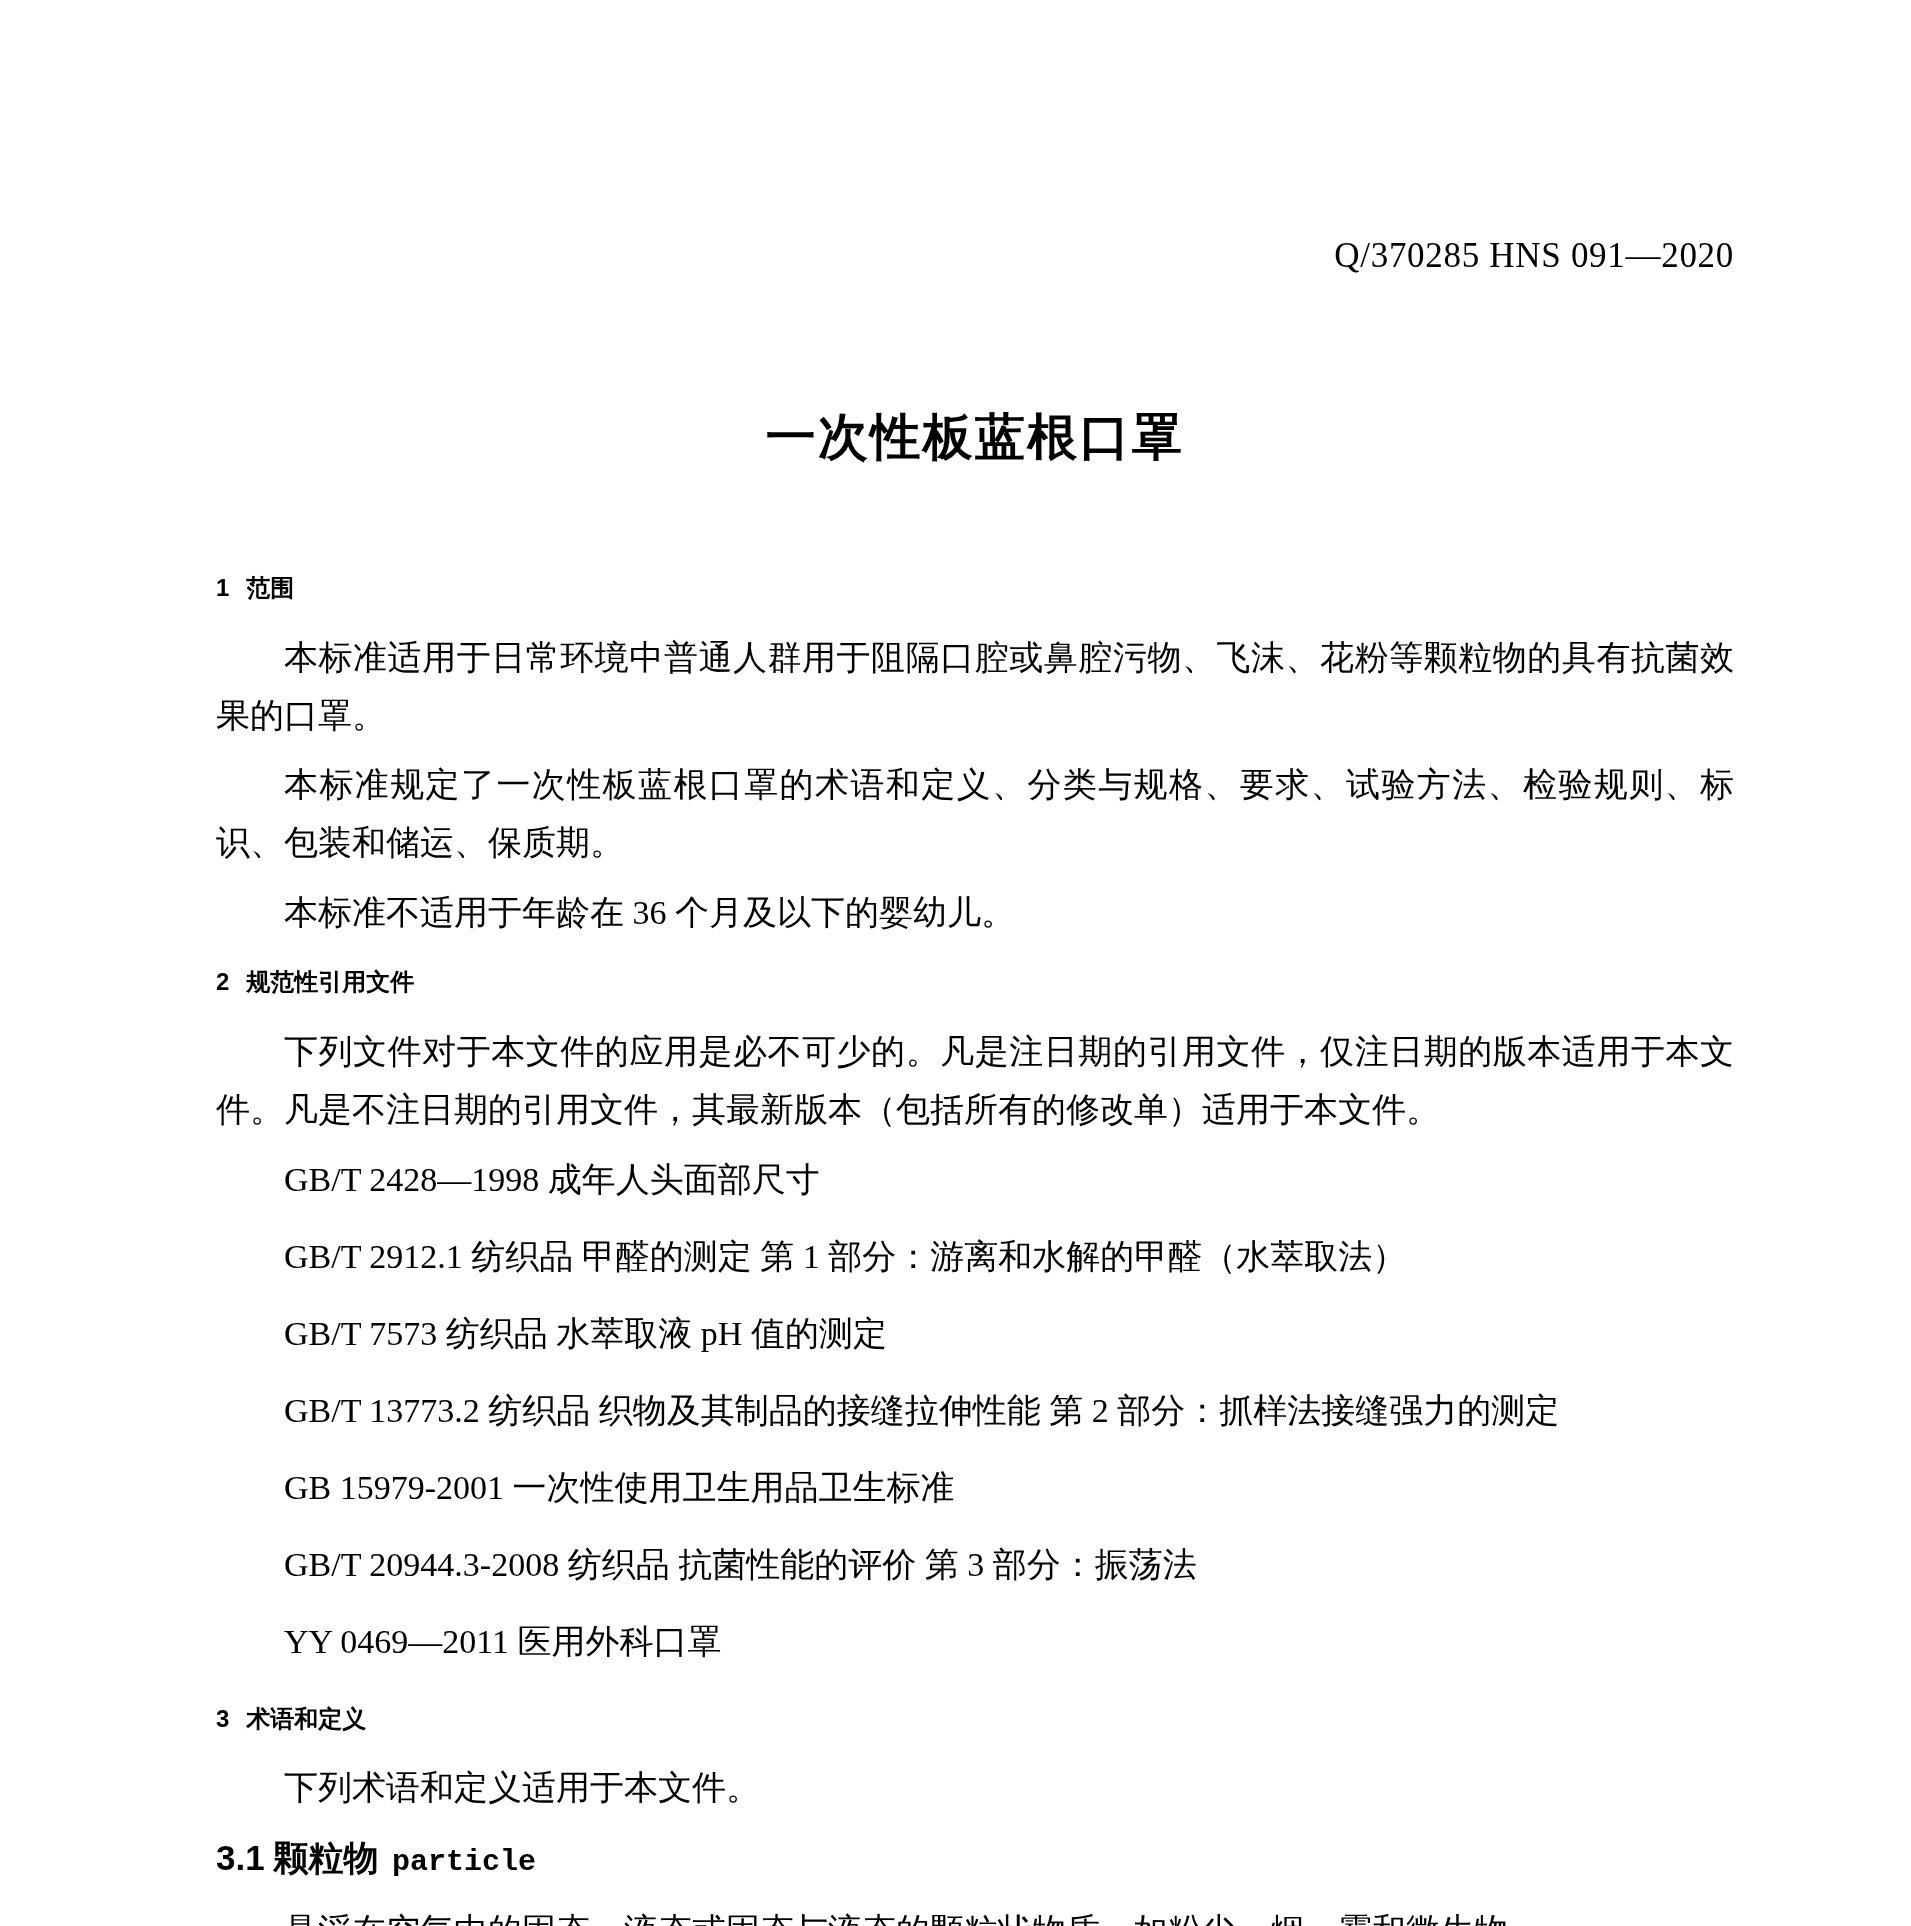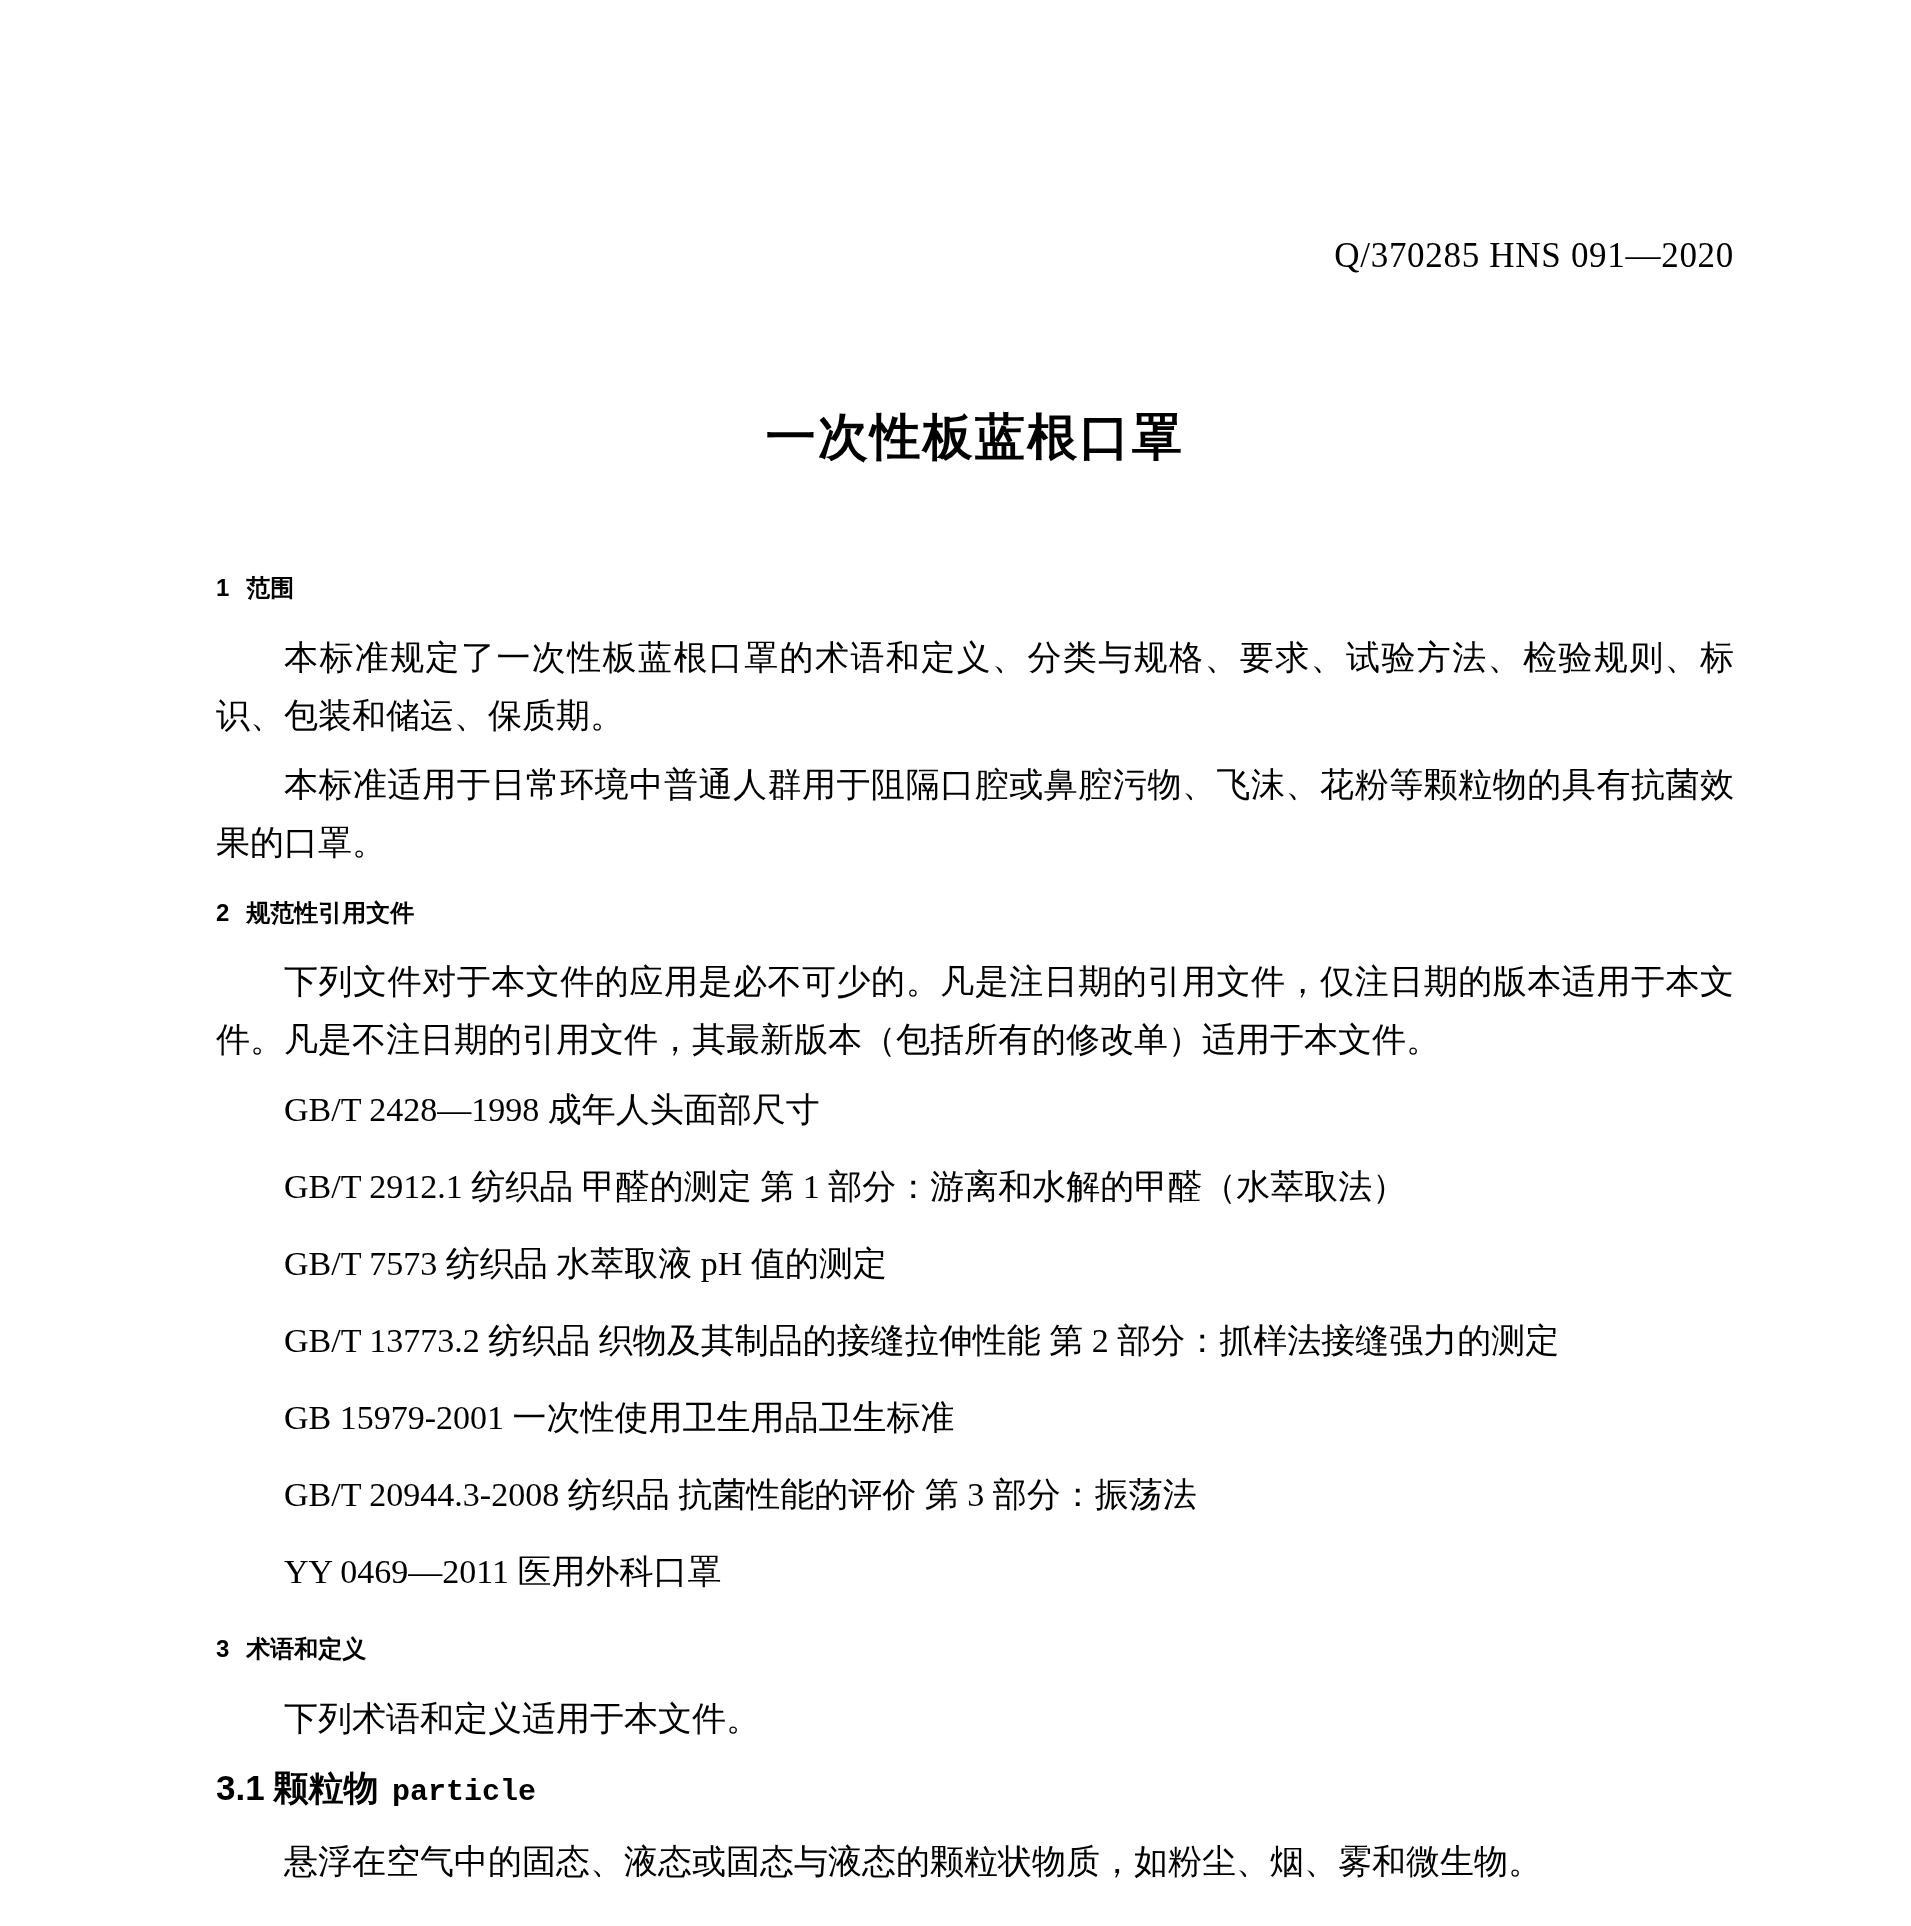--- a/index.html
+++ b/index.html
@@ -80,22 +80,23 @@
 
 <div class="page">
 
   <div class="doc-header">Q/370285 HNS 091—2020</div>
 
   <div class="doc-title">一次性板蓝根口罩</div>
 
   <div class="sec-heading">
     <span class="sec-num">1</span><span>范围</span>
   </div>
+  <p class="para">本标准适用于日常环境中普通人群用于阻隔口腔或鼻腔污物、飞沫、花粉等颗粒物的具有抗菌效果的口罩。</p>
   <p class="para">本标准规定了一次性板蓝根口罩的术语和定义、分类与规格、要求、试验方法、检验规则、标识、包装和储运、保质期。</p>
-  <p class="para">本标准适用于日常环境中普通人群用于阻隔口腔或鼻腔污物、飞沫、花粉等颗粒物的具有抗菌效果的口罩。</p>
+  <p class="para">本标准不适用于年龄在 36 个月及以下的婴幼儿。</p>
 
   <div class="sec-heading">
     <span class="sec-num">2</span><span>规范性引用文件</span>
   </div>
   <p class="para">下列文件对于本文件的应用是必不可少的。凡是注日期的引用文件，仅注日期的版本适用于本文件。凡是不注日期的引用文件，其最新版本（包括所有的修改单）适用于本文件。</p>
 
   <p class="ref-item">GB/T 2428—1998 成年人头面部尺寸</p>
   <p class="ref-item">GB/T 2912.1 纺织品 甲醛的测定 第 1 部分：游离和水解的甲醛（水萃取法）</p>
   <p class="ref-item">GB/T 7573 纺织品 水萃取液 pH 值的测定</p>
   <p class="ref-item">GB/T 13773.2 纺织品 织物及其制品的接缝拉伸性能 第 2 部分：抓样法接缝强力的测定</p>

